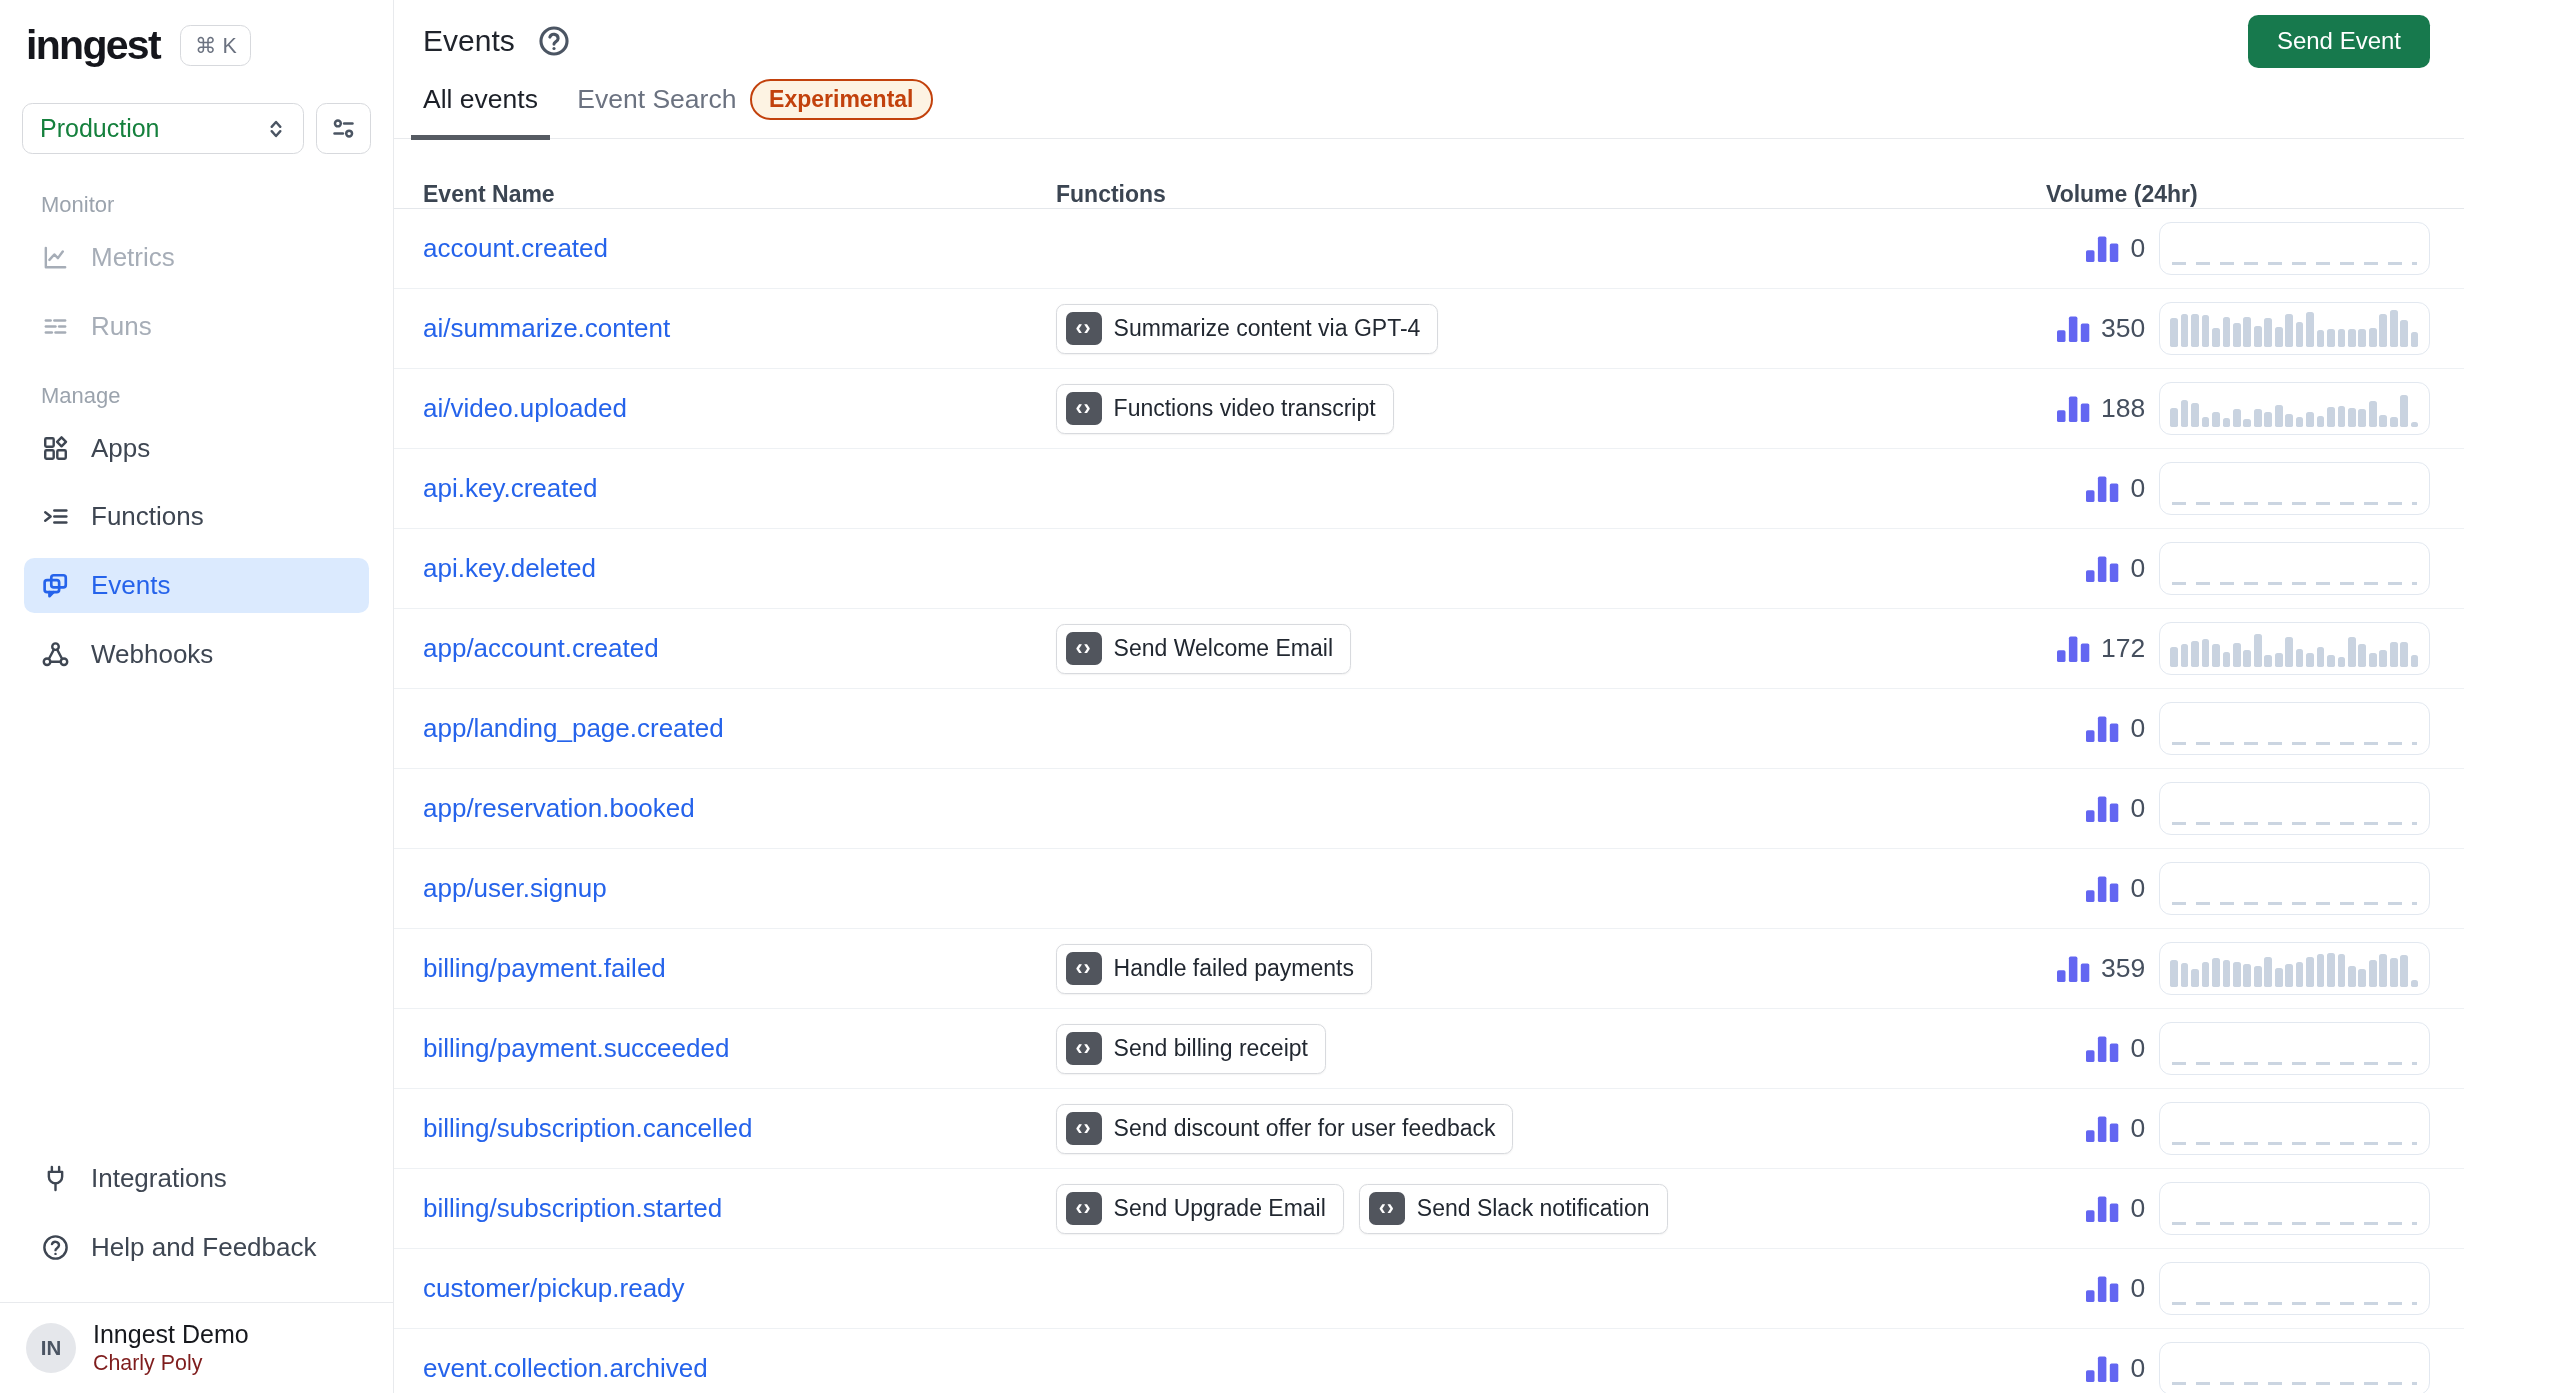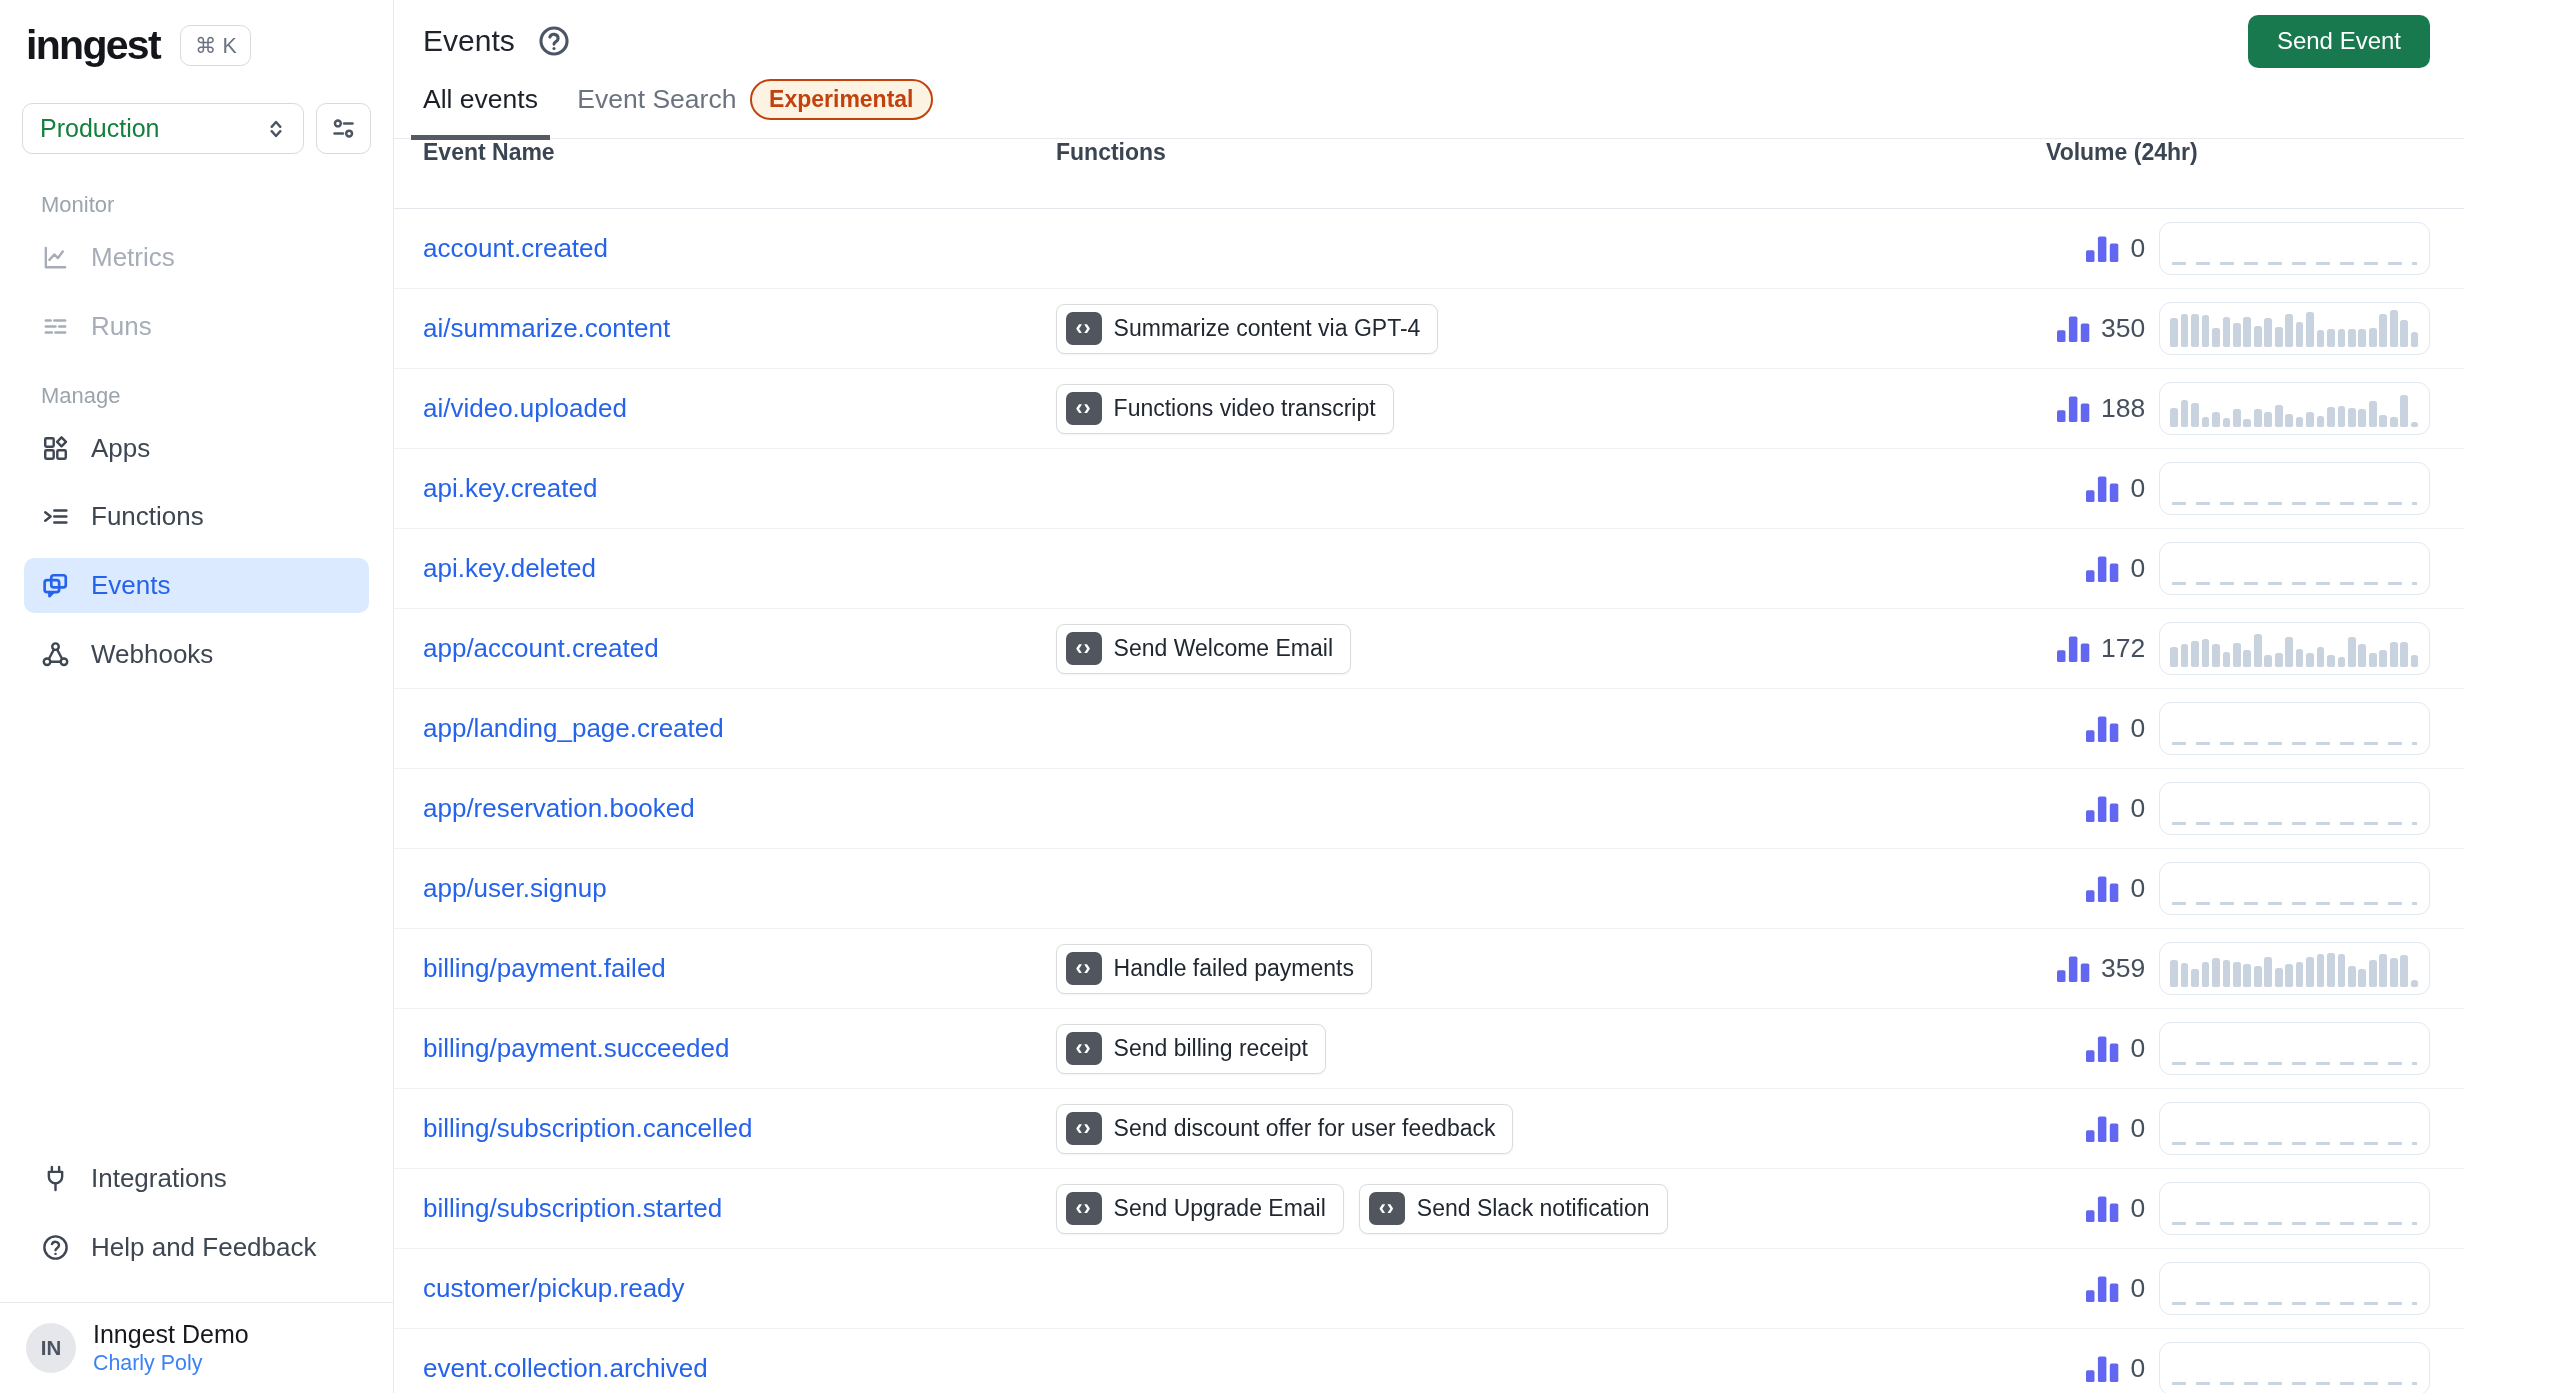--- a/index.html
+++ b/index.html
@@ -34,37 +34,37 @@
     gap:21px; padding-left:17px; font-size:26px; color:var(--nav); cursor:pointer;}
   .nav-item svg{stroke:currentColor; fill:none; stroke-width:2; stroke-linecap:round; stroke-linejoin:round;}
   .nav-item.disabled{color:var(--nav-disabled);}
   .nav-item.active{background:var(--active-bg); color:var(--blue);}
   .nav-bottom{margin-top:auto; padding:0 24px; margin-bottom:13.7px;}
   .user-row{border-top:1.7px solid var(--border); height:91px; display:flex; align-items:center;
     gap:17px; padding:0 26px; cursor:pointer;}
   .avatar{width:50px; height:50px; border-radius:50%; background:#e5e7eb; color:#4b5563;
     font-size:20.5px; font-weight:600; display:flex; align-items:center; justify-content:center;}
   .user-name{font-size:25px; color:#16181d;}
-  .user-sub{font-size:21.4px; color:#3b82f6; margin-top:2.6px;}
+  .user-sub{font-size:21.4px; color:#7f1d1d; margin-top:2.6px;}
 
   
   .main{flex:1; display:flex; flex-direction:column; min-width:0;}
   .main-header{height:82px; display:flex; align-items:center; justify-content:space-between;
     padding:0 34px 0 29px;}
   .title-wrap{display:flex; align-items:center; gap:22px;}
   .page-title{font-size:30px; font-weight:500; color:#20242c;}
   .send-btn{background:var(--green-btn); color:#fff; border:none; border-radius:10.3px;
     height:53px; padding:0 29px; font-size:24px; font-weight:500; font-family:inherit; cursor:pointer;}
   .tabs{display:flex; gap:15.4px; padding-left:17px; border-bottom:1.7px solid var(--border); height:57px;}
   .tab{display:flex; align-items:center; gap:13.7px; padding:0 12px 17px; font-size:26.5px;
     color:#6b7280; cursor:pointer; border-bottom:5.1px solid transparent; margin-bottom:-1.7px;}
   .tab.active{color:#1b1f27; border-bottom-color:#565b63;}
   .tab-badge{border:2.6px solid var(--orange); color:var(--orange); background:var(--orange-bg);
     border-radius:855px; padding:5.1px 17px; font-size:23px; font-weight:600;}
-  .thead{display:flex; height:70px; align-items:flex-start; border-bottom:1.7px solid #e4e7eb;
+  .thead{display:flex; height:70px; align-items:flex-end; border-bottom:1.7px solid #e4e7eb;
     font-size:23px; font-weight:700; color:var(--head);}
   .col-name{width:662px; padding-left:29px;}
   .col-fns{flex:1;}
   .col-vol{width:493px; padding-left:75px; padding-right:34px;}
   .rows{flex:1; overflow:hidden;}
   .row{display:flex; height:80px; align-items:center; border-bottom:1.7px solid var(--row-border);}
   .cell-name{width:662px; padding-left:29px; font-size:26px;}
   .cell-name a{color:var(--blue); text-decoration:none; cursor:pointer;}
   .cell-fns{flex:1; display:flex; gap:15.4px; align-items:center; min-width:0;}
   .chip{height:50px; border:1.7px solid #d8dade; border-radius:8.6px; background:#fff;

